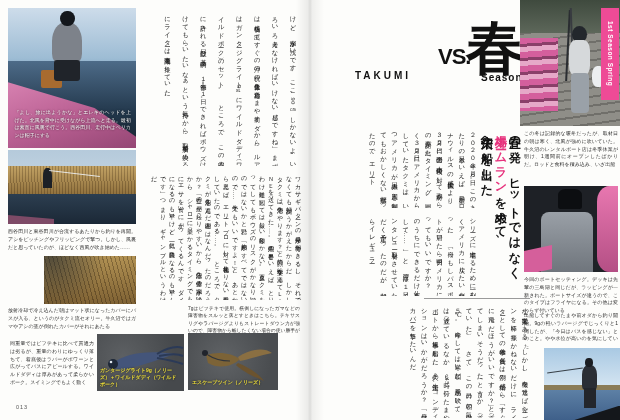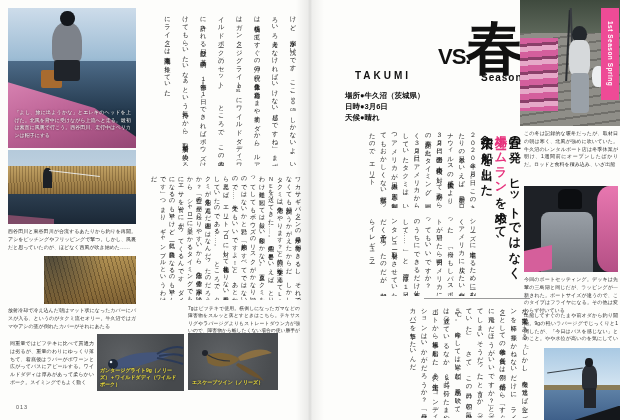--- a/index.html
+++ b/index.html
@@ -98,25 +98,20 @@
 
   <div class="abs" style="left:16px;top:404px;font-size:5.5px;color:#555;letter-spacing:1px;">013</div>
 
   <div class="abs" style="left:296px;top:0;width:28px;height:420px;background:linear-gradient(90deg,rgba(0,0,0,0),rgba(0,0,0,.07) 42%,rgba(0,0,0,.13) 50%,rgba(0,0,0,.06) 58%,rgba(0,0,0,0));"></div>
 
   <div class="title-jp" style="left:355px;top:70px;font-size:10px;letter-spacing:3px;">TAKUMI</div>
   <div class="title-jp" style="left:438px;top:44px;font-size:22px;letter-spacing:-1px;">VS.</div>
   <div class="title-jp pink" style="left:466px;top:10px;font-size:58px;">春</div>
   <div class="title-jp pink" style="left:481px;top:72px;font-size:10px;letter-spacing:1px;">Season</div>
 
-  <div class="abs" style="left:345px;top:90px;font-size:7.5px;font-weight:700;color:#111;line-height:11px;">
-    <div>場所●牛久沼（茨城県）</div>
-    <div>日時●3月6日</div>
-    <div>天候●晴れ</div>
-  </div>
 
   <div class="lead" style="left:478px;top:126px;width:44px;height:178px;">
     <div class="lcol">春の一発。　ヒットではなく</div>
     <div class="lcol"><span class="pink">場外ホームラン</span><span>を求めて、</span></div>
     <div class="lcol">牛久沼へ船を出した</div>
   </div>
 
   <div class="vtext" style="left:333px;top:128px;width:146px;height:80px;">２０２０年３月６日。このあたりの日本といえば、新型コロナウィルスの感染拡大により、３月２日に全国の小中高校に対して政府から一斉休校の要請が出たタイミング。同じく３月２日にアメリカから帰国していたタクミは、いつアメリカが日本人の入国を制限してもおかしくない状態だったので、エリート</div>
   <div class="vtext" style="left:333px;top:214px;width:146px;height:82px;">シリーズに出場するために一刻も早くアメリカに戻りたい心境だった。　「今日、もしパスポートが届いたら明日アメリカに行ってもいいですか？　明日朝のうちにできるだけ仕事をして……」　と、翌日は１日インタビュー取材をさせていただく予定だったのだが、朝からイレギュラー</div>
   <div class="rule" style="left:424px;top:298px;width:106px;height:1px;"></div>

